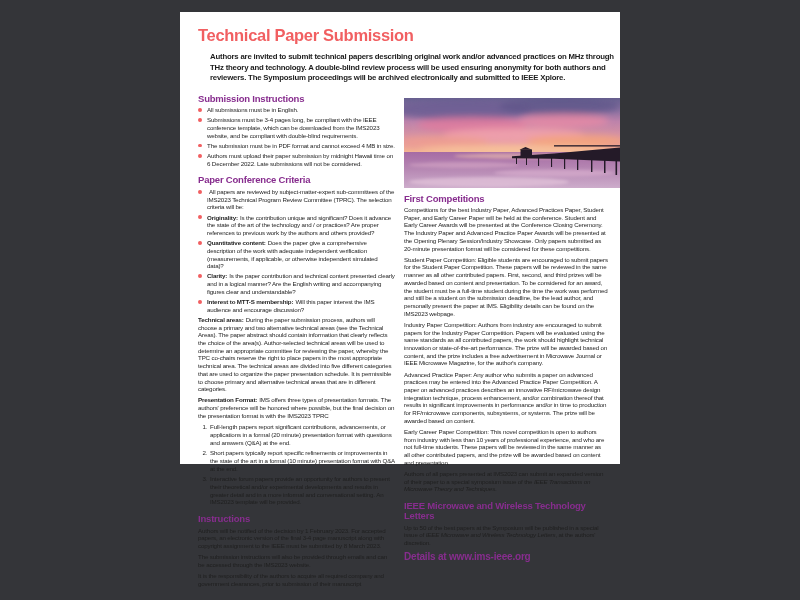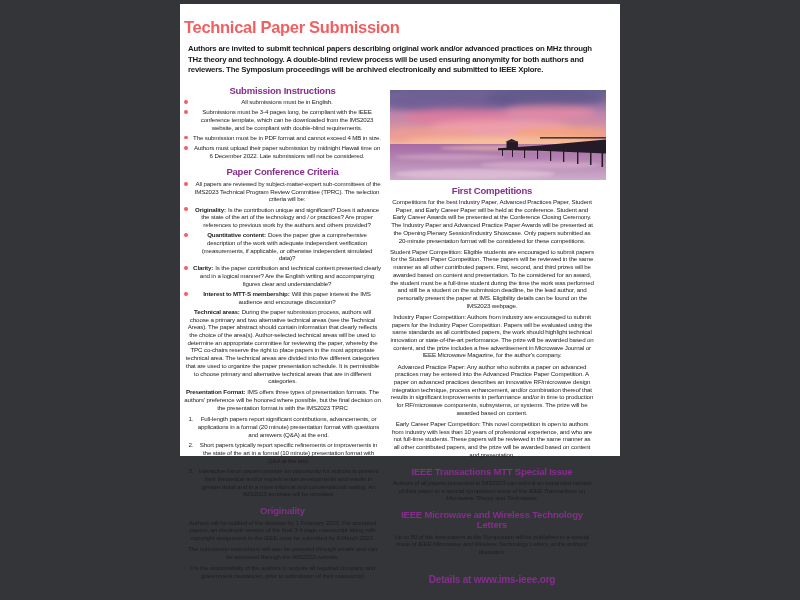--- a/index.html
+++ b/index.html
@@ -3,32 +3,32 @@
 <meta charset="utf-8">
 <style>
   html,body { margin:0; padding:0; }
   body {
     width:800px; height:600px; overflow:hidden;
     background:#343539;
     font-family:"Liberation Sans", sans-serif;
   }
   .canvas { position:relative; width:800px; height:600px; background:#343539; }
   .page {
-    position:absolute; left:180px; top:4px; width:440px; height:452px;
-    background:#ffffff; box-sizing:border-box; padding:12px 12px 0 4px;
+    position:absolute; left:180px; top:12px; width:440px; height:452px;
+    background:#ffffff; box-sizing:border-box; padding:12px 12px 0 18px;
   }
   .page-title {
     color:#f15f61; font-size:16.5px; font-weight:bold; letter-spacing:-0.3px;
     margin:2px 0 7px 0;
   }
   .intro {
     font-weight:bold; font-size:7.8px; line-height:1.35; letter-spacing:-0.2px;
-    color:#1c1c1c; margin:0 0 10px 4px; width:408px;
+    color:#1c1c1c; margin:0 0 10px 12px; width:408px;
   }
-  .columns { display:flex; gap:9px;text-align:center; }
+  .columns { display:flex; gap:9px; }
   .col-left  { width:197px; }
   .col-right { width:204px; }
   h2.sec {
     color:#872d8e; font-size:9.5px; font-weight:bold; letter-spacing:-0.2px;
     margin:8px 0 2.5px 0; line-height:1.05;
   }
   .col-left h2.sec:first-child, .col-right .photo-wrap + h2.sec { margin-top:6px; }
   .col-left > h2.sec:first-child { margin-top:0; }
   .body-txt, .bullets li, .numlist li {
     font-size:6.2px; line-height:7.7px; letter-spacing:-0.15px; color:#1f1f1f;
@@ -40,21 +40,21 @@
     content:""; position:absolute; left:0; top:1.8px; width:3.8px; height:3.8px;
     border-radius:50%; background:#f15f61;
   }
   .lead { font-weight:bold; margin-right:2px; }
   ol.numlist { margin:1px 0 2px 0; padding-left:11px; }
   ol.numlist li { margin:0 0 3px 0; padding-left:1px; }
   .photo-wrap {
     width:216px; height:90px; margin:4px -12px 6px 0; overflow:hidden;
   }
   .photo-wrap svg { display:block; width:216px; height:90px; }
-  h2.details { margin-top:19px; font-size:10px; }
+  h2.details { margin-top:5px; font-size:10px; }
   i.jrnl { font-style:italic; }
 </style>
 </head>
 <body>
 
 <div class="canvas">
   <div class="page">
 
     <h1 class="page-title">Technical Paper Submission</h1>
     <p class="intro">Authors are invited to submit technical papers describing original work and/or advanced practices on MHz through THz theory and technology. A double-blind review process will be used ensuring anonymity for both authors and reviewers. The Symposium proceedings will be archived electronically and submitted to IEEE Xplore.</p>
@@ -87,21 +87,21 @@
         <p class="body-txt">
           <span class="lead">Presentation Format:</span><span>IMS offers three types of presentation formats. The authors' preference will be honored where possible, but the final decision on the presentation format is with the IMS2023 TPRC</span>
         </p>
 
         <ol class="numlist">
           <li>Full-length papers report significant contributions, advancements, or applications in a formal (20 minute) presentation format with questions and answers (Q&amp;A) at the end.</li>
           <li>Short papers typically report specific refinements or improvements in the state of the art in a formal (10 minute) presentation format with Q&amp;A at the end.</li>
           <li>Interactive forum papers provide an opportunity for authors to present their theoretical and/or experimental developments and results in greater detail and in a more informal and conversational setting. An IMS2023 template will be provided.</li>
         </ol>
 
-        <h2 class="sec">Originality</h2>
+        <h2 class="sec">Instructions</h2>
         <p class="body-txt">Authors will be notified of the decision by 1 February 2023. For accepted papers, an electronic version of the final 3-4 page manuscript along with copyright assignment to the IEEE must be submitted by 8 March 2023.</p>
         <p class="body-txt">The submission instructions will also be provided through emails and can be accessed through the IMS2023 website.</p>
 
         <p class="body-txt">It is the responsibility of the authors to acquire all required company and government clearances, prior to submission of their manuscript</p>
       </div>
 
       <div class="col-right">
 
         <div class="photo-wrap" title="Sunset sky over ocean pier">
           <svg viewBox="0 0 216 90" preserveAspectRatio="none">
@@ -162,21 +162,20 @@
           </svg>
         </div>
 
         <h2 class="sec">First Competitions</h2>
         <p class="body-txt">Competitions for the best Industry Paper, Advanced Practices Paper, Student Paper, and Early Career Paper will be held at the conference.  Student and Early Career Awards will be presented at the Conference Closing Ceremony. The Industry Paper and Advanced Practice Paper Awards will be presented at the Opening Plenary Session/Industry Showcase. Only papers submitted as 20-minute presentation format will be considered for these competitions.</p>
         <p class="body-txt">Student Paper Competition: Eligible students are encouraged to submit papers for the Student Paper Competition. These papers will be reviewed in the same manner as all other contributed papers. First, second, and third prizes will be awarded based on content and presentation. To be considered for an award, the student must be a full-time student during the time the work was performed and still be a student on the submission deadline, be the lead author, and personally present the paper at IMS.  Eligibility details can be found on the IMS2023 webpage.</p>
         <p class="body-txt">Industry Paper Competition: Authors from industry are encouraged to submit papers for the Industry Paper Competition.  Papers will be evaluated using the same standards as all contributed papers, the work should highlight technical innovation or state-of-the-art performance. The prize will be awarded based on content, and the prize includes a free advertisement in Microwave Journal or IEEE Microwave Magazine, for the author's company.</p>
         <p class="body-txt">Advanced Practice Paper: Any author who submits a paper on advanced practices may be entered into the Advanced Practice Paper Competition. A paper on advanced practices describes an innovative RF/microwave design integration technique, process enhancement, and/or combination thereof that results in significant improvements in performance and/or in time to production for RF/microwave components, subsystems, or systems. The prize will be awarded based on content.</p>
         <p class="body-txt">Early Career Paper Competition: This novel competition is open to authors from industry with less than 10 years of professional experience, and who are not full-time students. These papers will be reviewed in the same manner as all other contributed papers, and the prize will be awarded based on content and presentation.</p>
 
-        <h2 class="sec">IEEE Transactions MTT Special Issue</h2>
         <p class="body-txt">
           <span>Authors of all papers presented at IMS2023 can submit an expanded version of their paper to a special symposium issue of the </span><i class="jrnl">IEEE Transactions on Microwave Theory and Techniques</i><span>.</span>
         </p>
 
         <h2 class="sec">IEEE Microwave and Wireless Technology Letters</h2>
         <p class="body-txt">
           <span>Up to 50 of the best papers at the Symposium will be published in a special issue of </span><i class="jrnl">IEEE Microwave and Wireless Technology Letters</i><span>, at the authors' discretion.</span>
         </p>
 
         <h2 class="sec details">Details at www.ims-ieee.org</h2>

